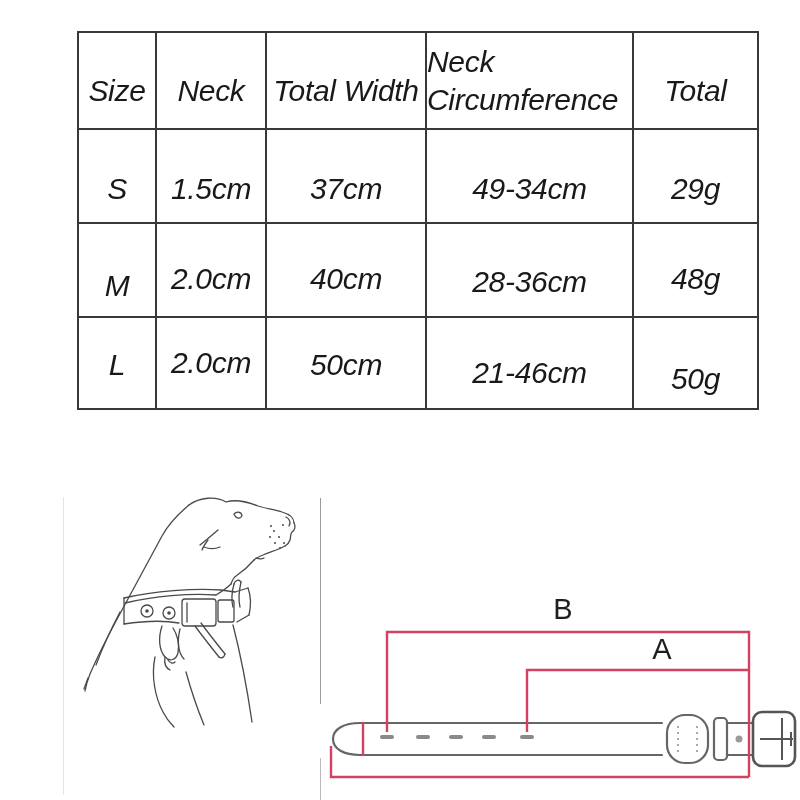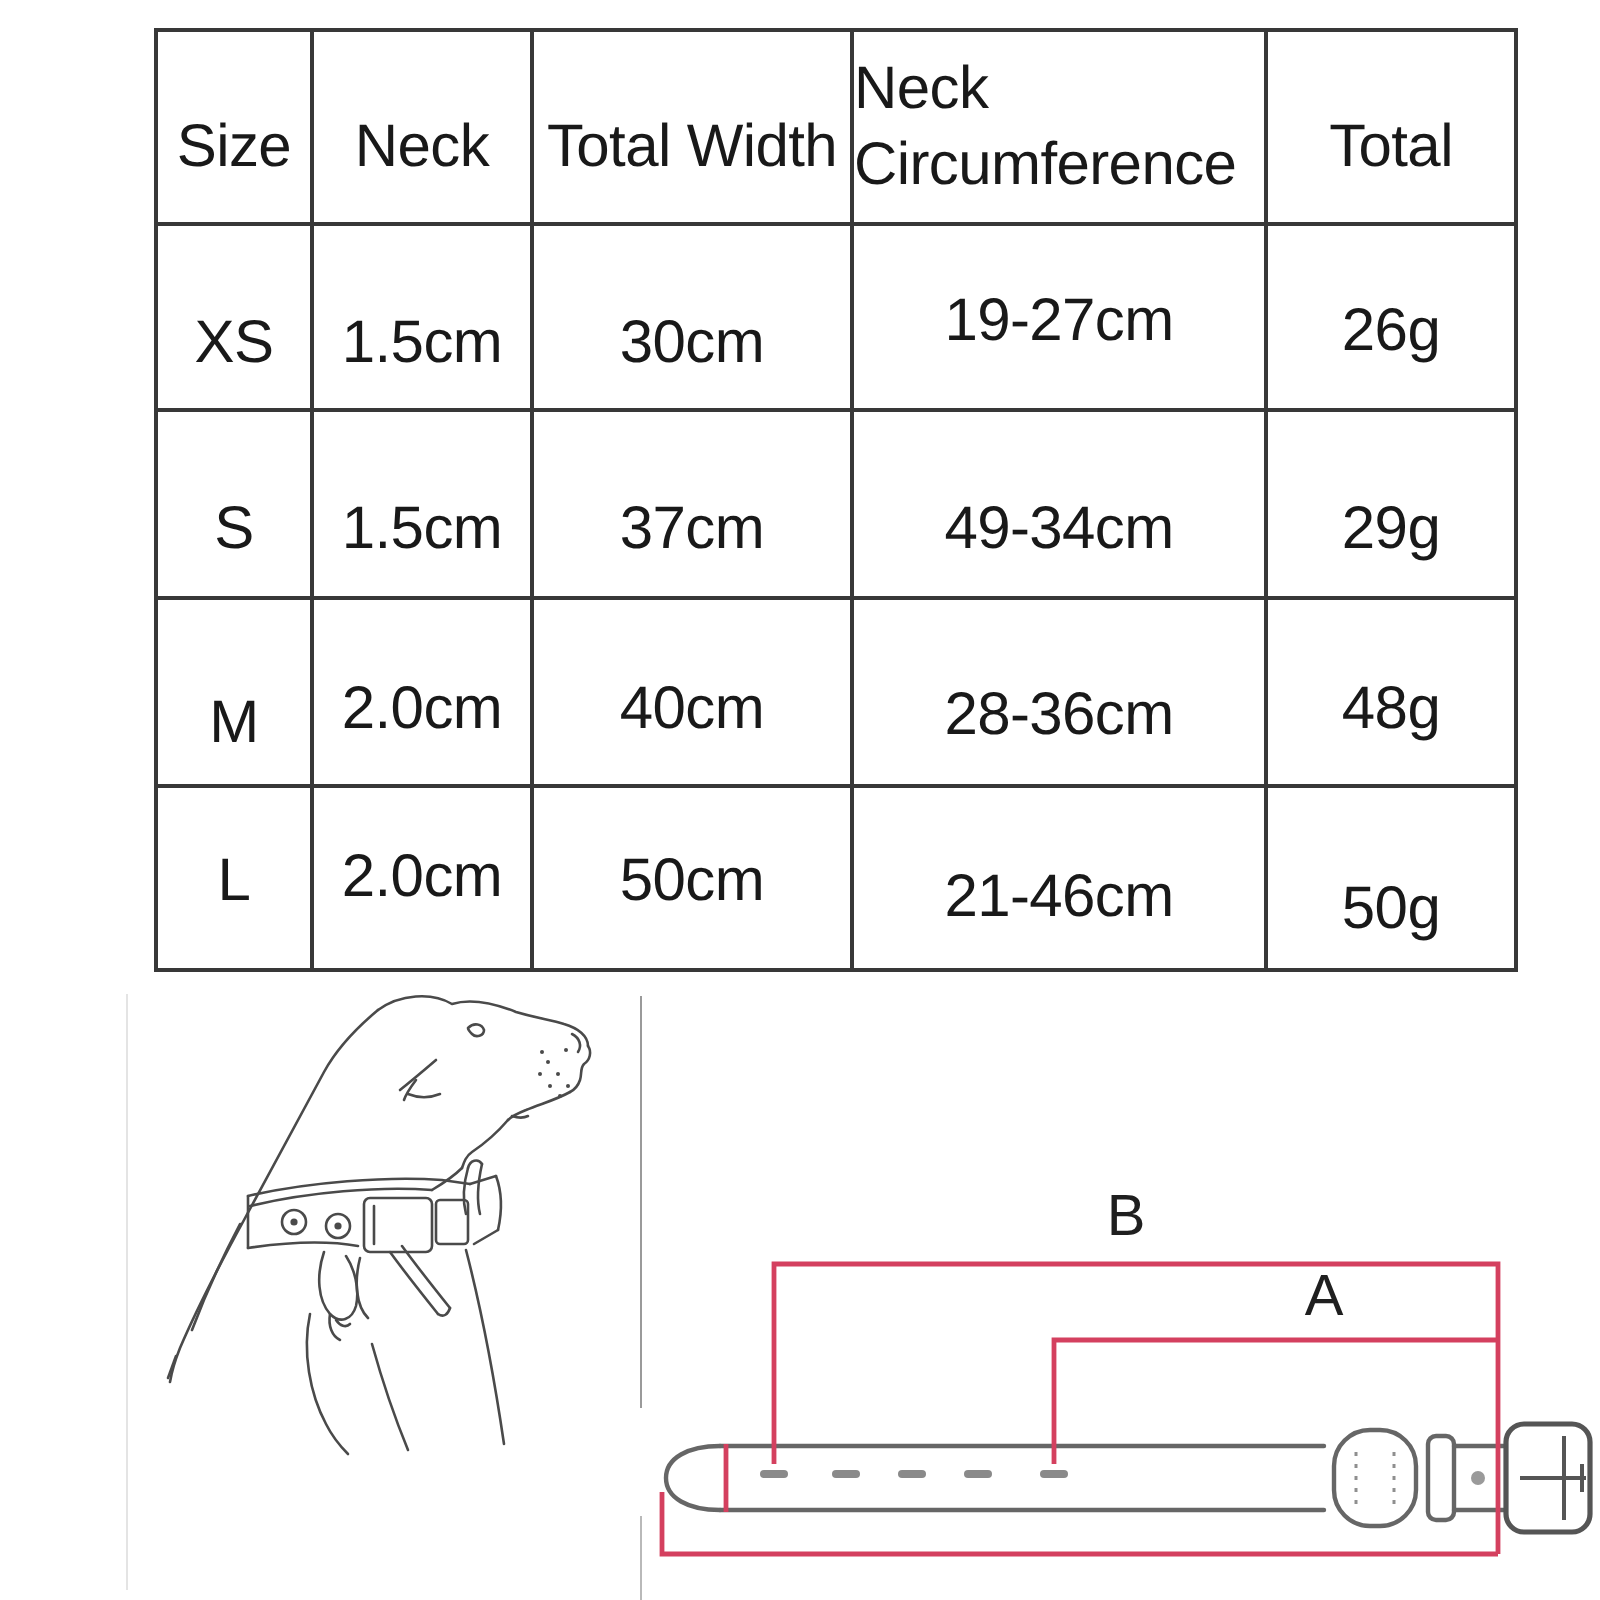--- a/index.html
+++ b/index.html
@@ -3,22 +3,22 @@
 <meta charset="utf-8">
 <style>
   html,body{margin:0;padding:0;background:#fff;}
   .canvas{
     position:relative;width:800px;height:800px;background:#ffffff;overflow:hidden;
     font-family:"Liberation Sans","DejaVu Sans",sans-serif;color:#1b1b1b;
   }
 
   
   table.size-table{
-    position:absolute;left:77px;top:14px;width:680px;
-    border-collapse:collapse;table-layout:fixed;
+    position:absolute;left:77px;top:31px;width:680px;
+    border-collapse:collapse;table-layout:fixed;font-style:italic;
   }
   .size-table td{
     border:2px solid #383838;text-align:center;vertical-align:middle;
     font-size:30px;letter-spacing:-0.3px;color:#191919;padding:0;overflow:hidden;
   }
   .size-table tr.hrow{height:97px;}
   .size-table tr.r0{height:93px;}
   .size-table tr.r1{height:94px;}
   .size-table tr.r2{height:94px;}
   .size-table tr.r3{height:92px;}
@@ -72,27 +72,20 @@
         <col style="width:125px">
     </colgroup>
     <tbody>
       <tr class="hrow">
         <td><span class="cv n10">Size</span></td>
         <td><span class="cv n10">Neck</span></td>
         <td><span class="cv n10">Total Width</span></td>
         <td><span class="neck-h">Neck Circumference</span></td>
         <td><span class="cv n10">Total</span></td>
       </tr>
-      <tr class="r0">
-        <td><span class="cv n13">XS</span></td>
-        <td><span class="cv n13">1.5cm</span></td>
-        <td><span class="cv n13">30cm</span></td>
-        <td><span class="cv n2">19-27cm</span></td>
-        <td><span class="cv n7">26g</span></td>
-      </tr>
       <tr class="r1">
         <td><span class="cv n13">S</span></td>
         <td><span class="cv n13">1.5cm</span></td>
         <td><span class="cv n13">37cm</span></td>
         <td><span class="cv n13">49-34cm</span></td>
         <td><span class="cv n13">29g</span></td>
       </tr>
       <tr class="r2">
         <td><span class="cv n16">M</span></td>
         <td><span class="cv n9">2.0cm</span></td>

